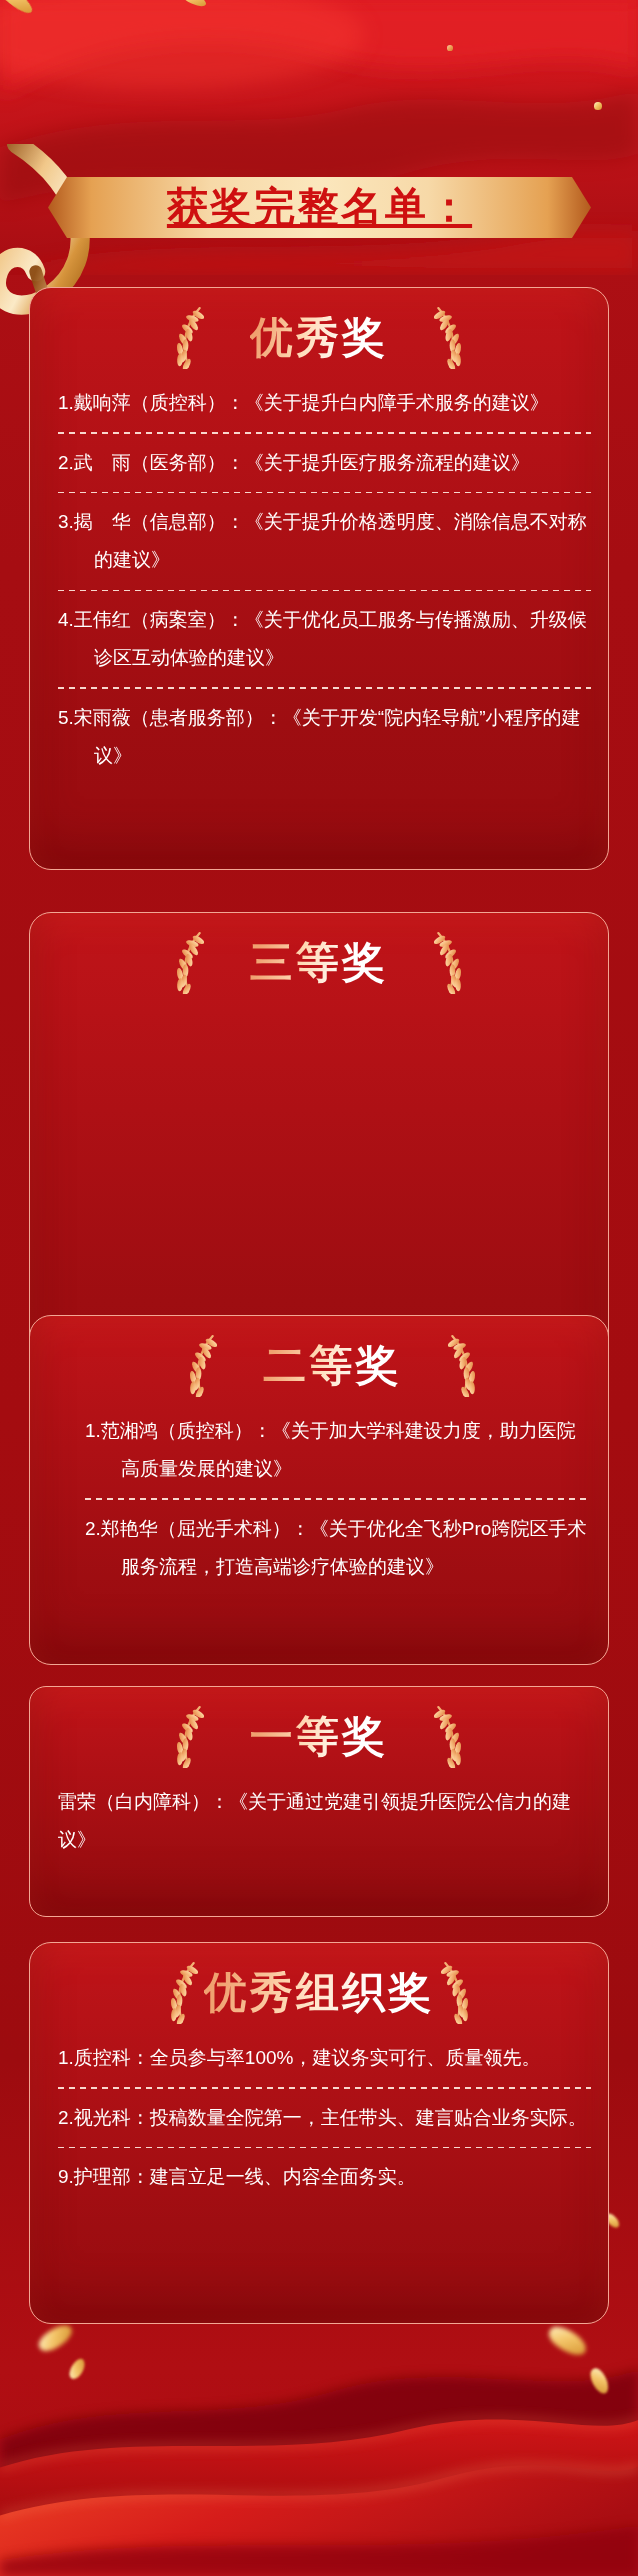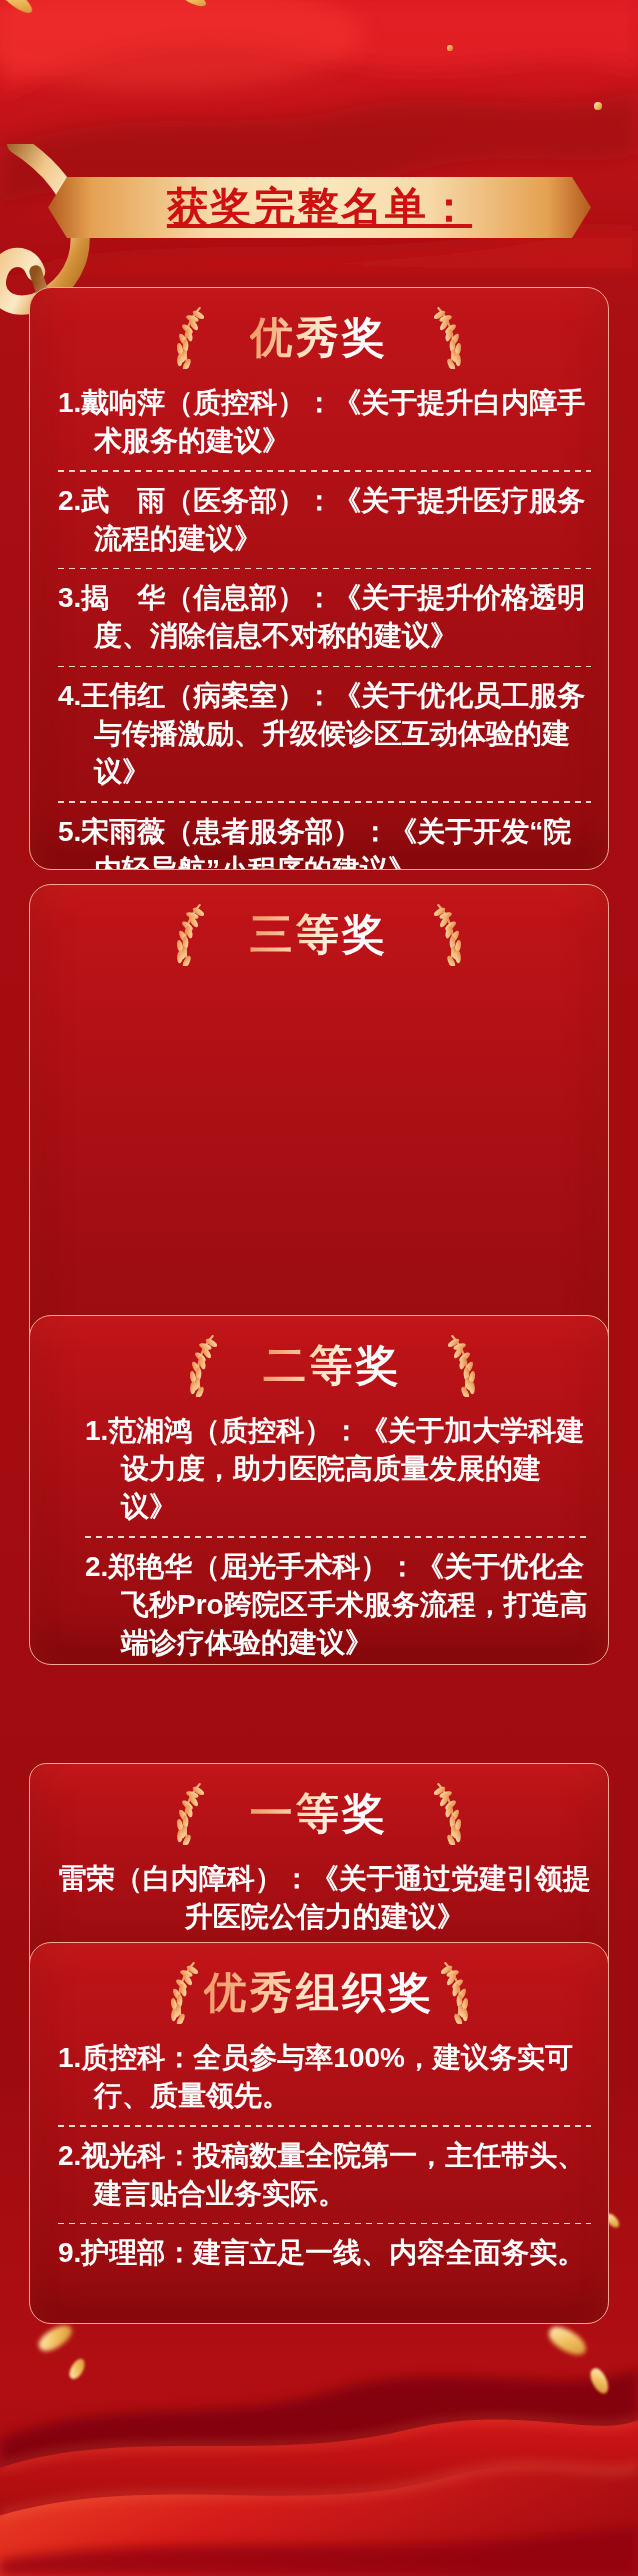--- a/index.html
+++ b/index.html
@@ -38,24 +38,24 @@
   .card.tight .title-row{gap:6px;}
   .award-title{
     font-size:43px;font-weight:bold;letter-spacing:3.2px;line-height:1;
     background:linear-gradient(105deg,#f0a170 8%,#ffd9b4 38%,#ffffff 72%);
     -webkit-background-clip:text;background-clip:text;color:transparent;
   }
   .laurel{width:32px;height:64px;display:block;}
   .laurel.right{transform:scaleX(-1);}
   .entries{margin-top:2.6px;padding:0 16.6px 0 28px;}
   .entry{
-    color:#ffffff;font-weight:bold;font-size:28px;line-height:38px;
+    color:#ffffff;font-weight:normal;font-size:19px;line-height:38px;
     padding:10.2px 0 10.2px 36px;text-indent:-36px;margin:0;
   }
-  .entry.noindent{padding-left:0;text-indent:0;text-align:center;}
+  .entry.noindent{padding-left:0;text-indent:0;}
   .sep{height:1.3px;background:repeating-linear-gradient(90deg,#ffe9de 0 6.4px,rgba(255,233,222,0) 6.4px 11px);opacity:.92;}
 </style>
 </head>
 <body>
 
 <svg width="0" height="0" style="position:absolute" aria-hidden="true">
   <defs>
     <linearGradient id="laurelGrad" x1="0" y1="0" x2="1" y2="1">
       <stop offset="0" stop-color="#df7e3d"></stop>
       <stop offset="0.55" stop-color="#f6b97c"></stop>
@@ -164,21 +164,21 @@
         <div class="sep"></div>
         <p class="entry">2.武　雨（医务部）：《关于提升医疗服务流程的建议》</p>
         <div class="sep"></div>
         <p class="entry">3.揭　华（信息部）：《关于提升价格透明度、消除信息不对称的建议》</p>
         <div class="sep"></div>
         <p class="entry">4.王伟红（病案室）：《关于优化员工服务与传播激励、升级候诊区互动体验的建议》</p>
         <div class="sep"></div>
         <p class="entry">5.宋雨薇（患者服务部）：《关于开发“院内轻导航”小程序的建议》</p>
       </div>
     </section>
-    <section class="card" style="top: 884px; height: 520px;">
+    <section class="card" style="top: 912px; height: 520px;">
       <div class="title-row">
         <svg class="laurel " viewBox="0 0 52 104">
           <use href="#laurel-symbol"></use>
         </svg>
         <span class="award-title">三等奖</span>
         <svg class="laurel right" viewBox="0 0 52 104">
           <use href="#laurel-symbol"></use>
         </svg>
       </div>
     </section>
@@ -191,21 +191,21 @@
         <svg class="laurel right" viewBox="0 0 52 104">
           <use href="#laurel-symbol"></use>
         </svg>
       </div>
       <div class="entries">
         <p class="entry">1.范湘鸿（质控科）：《关于加大学科建设力度，助力医院高质量发展的建议》</p>
         <div class="sep"></div>
         <p class="entry">2.郑艳华（屈光手术科）：《关于优化全飞秒Pro跨院区手术服务流程，打造高端诊疗体验的建议》</p>
       </div>
     </section>
-    <section class="card" style="top: 1763px; height: 231px; border-radius: 17px;">
+    <section class="card" style="top: 1686px; height: 231px; border-radius: 17px;">
       <div class="title-row">
         <svg class="laurel " viewBox="0 0 52 104">
           <use href="#laurel-symbol"></use>
         </svg>
         <span class="award-title">一等奖</span>
         <svg class="laurel right" viewBox="0 0 52 104">
           <use href="#laurel-symbol"></use>
         </svg>
       </div>
       <div class="entries">

